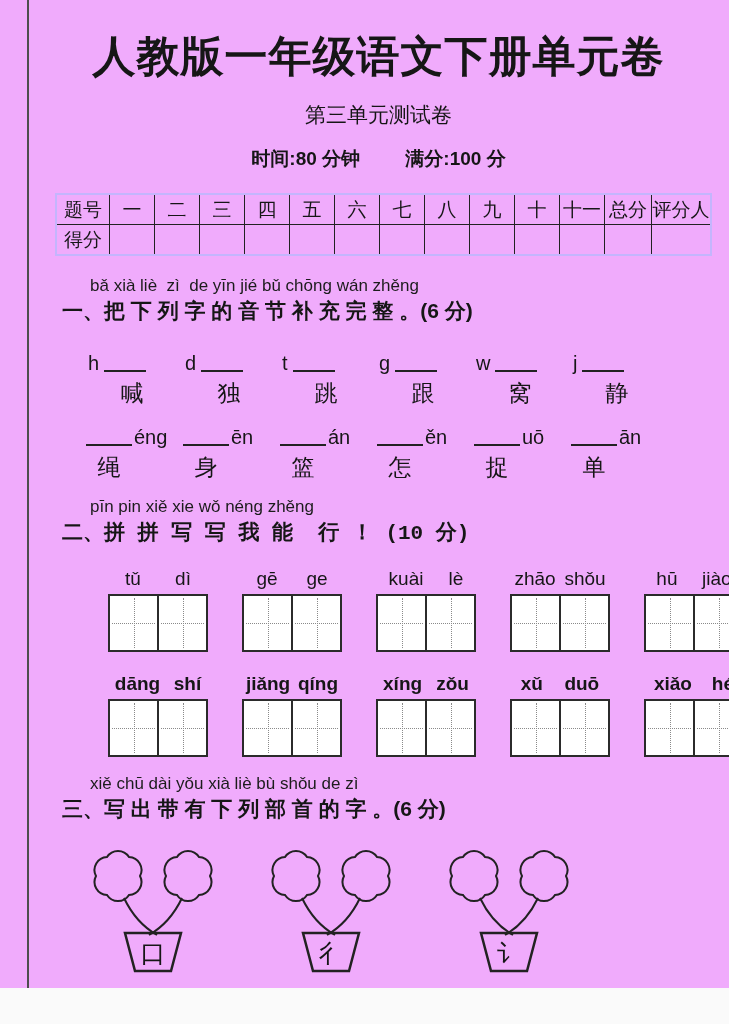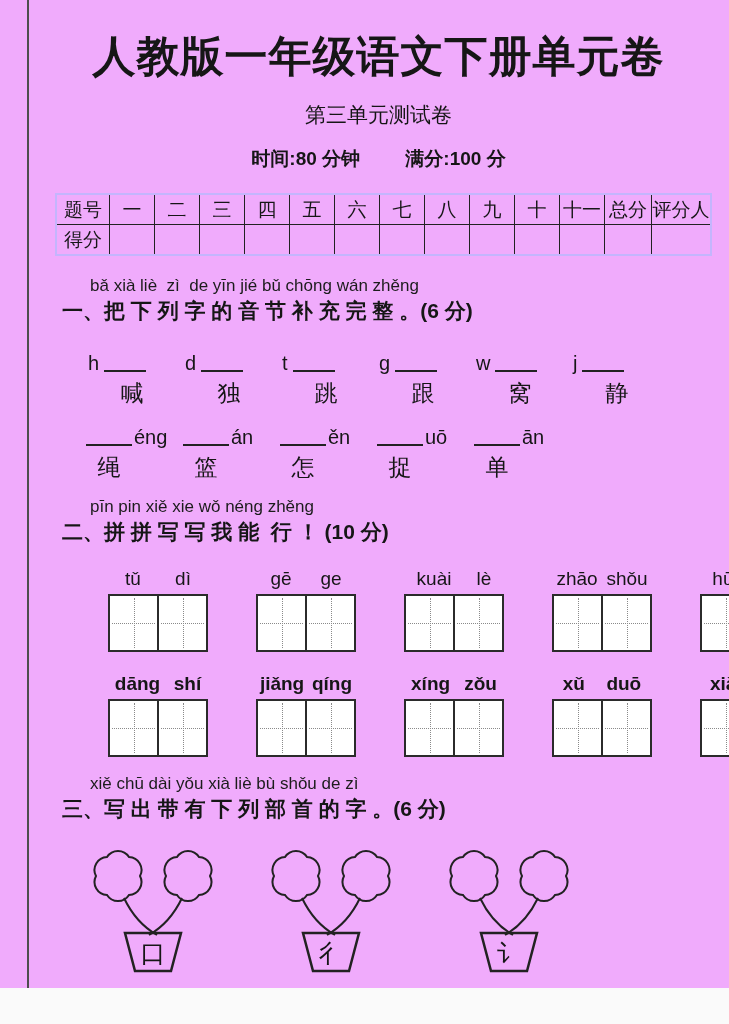--- a/index.html
+++ b/index.html
@@ -38,21 +38,21 @@
   .s1-item { width:97px; }
   .py-top { display:flex; align-items:flex-end; height:28px; font-size:20px; }
   .py-line { display:inline-block; width:42px; border-bottom:2px solid #222; margin:0 0 3px 5px; }
   .s1-row2 .py-line { width:46px; margin-left:0; margin-right:2px; }
   .py-char { font-size:23px; margin-top:3px; }
   .s1-row1 .py-char { margin-left:23px; width:42px; text-align:center; }
   .s1-row2 .py-char { margin-left:0; width:46px; text-align:center; }
 
   
   .s2-row { position:absolute; display:flex; }
-  .word-group { width:100px; margin-right:30px;padding-left:18px; }
+  .word-group { width:100px; margin-right:16px;padding-left:18px; }
   .wg-pinyin { display:flex; justify-content:space-around; font-size:19px;
                white-space:nowrap; height:24px; align-items:flex-end; margin-bottom:4px; }
   .cellbox { display:flex; width:96px; height:54px; border:2px solid #2b2b2b; background:#fff; }
   .cell { flex:1; position:relative; }
   .cell + .cell { border-left:2px solid #2b2b2b; }
   .cell::before { content:""; position:absolute; left:50%; top:2px; bottom:2px;
                   border-left:1px dotted #8a8a8a; }
   .cell::after { content:""; position:absolute; top:50%; left:2px; right:2px;
                  border-top:1px dotted #8a8a8a; }
 
@@ -164,20 +164,27 @@
     <div class="s1-item">
       <div class="py-top">
           <span class="py-line"></span>
           <span>éng</span>
         </div>
       <div class="py-char">绳</div>
     </div>
     <div class="s1-item">
       <div class="py-top">
           <span class="py-line"></span>
+          <span>ēn</span>
+        </div>
+      <div class="py-char">身</div>
+    </div>
+    <div class="s1-item">
+      <div class="py-top">
+          <span class="py-line"></span>
           <span>án</span>
         </div>
       <div class="py-char">篮</div>
     </div>
     <div class="s1-item">
       <div class="py-top">
           <span class="py-line"></span>
           <span>ěn</span>
         </div>
       <div class="py-char">怎</div>
@@ -192,21 +199,21 @@
     <div class="s1-item">
       <div class="py-top">
           <span class="py-line"></span>
           <span>ān</span>
         </div>
       <div class="py-char">单</div>
     </div>
   </div>
 
   <div class="lead-pinyin" style="top:497px;">pīn pin xiě xie wǒ néng zhěng</div>
-  <div class="sec-heading" style="top:518px;">二、拼 拼 写 写 我 能  行 ！ (10 分)</div>
+  <div class="sec-heading" style="top:518px;font-family:Liberation Mono, monospace;">二、拼 拼 写 写 我 能  行 ！ (10 分)</div>
 
   <div class="s2-row" style="top:566px; left:90px;">
     <div class="word-group">
       <div class="wg-pinyin">
           <span>tǔ</span>
           <span>dì</span>
         </div>
       <div class="cellbox">
           <div class="cell"></div>
           <div class="cell"></div>

